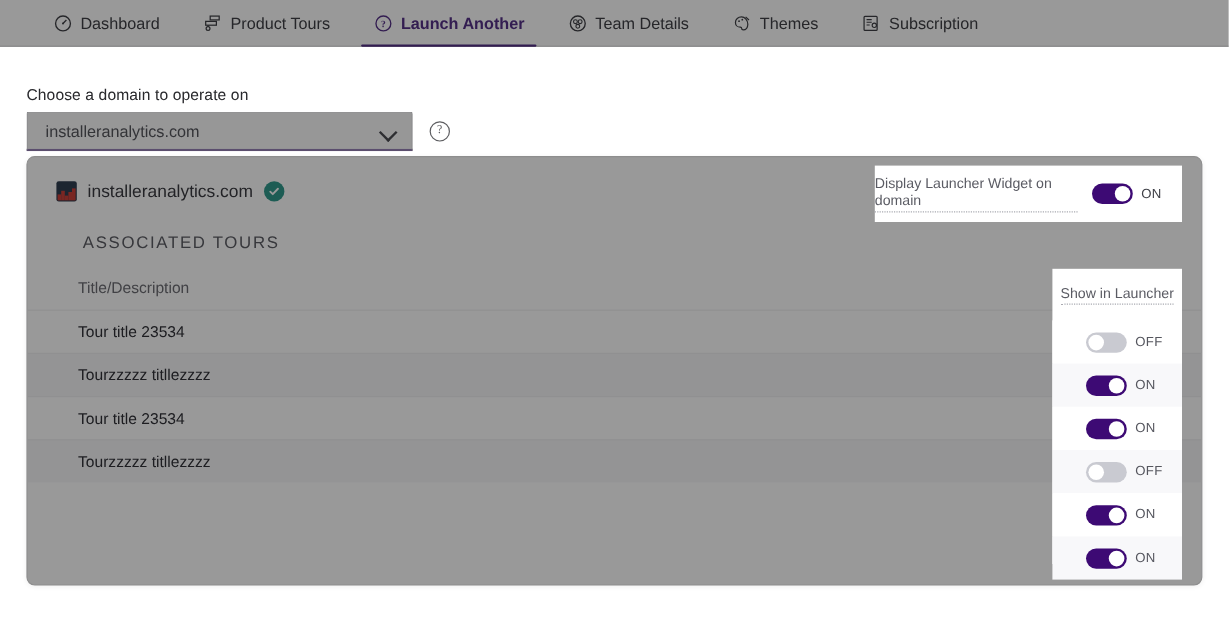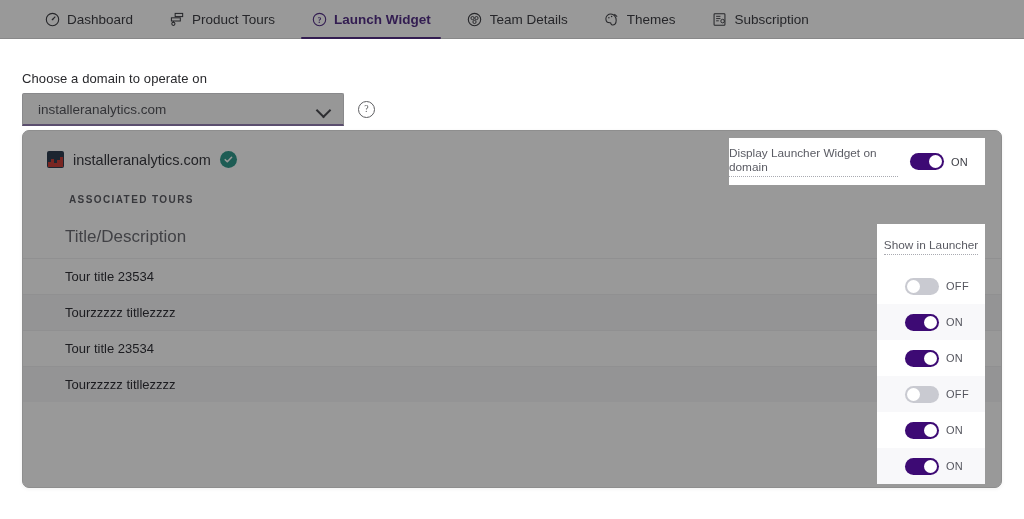--- a/index.html
+++ b/index.html
@@ -185,28 +185,28 @@
     border-radius: 50%;
     background: #19a08e;
     display: inline-flex;
     align-items: center;
     justify-content: center;
     flex: none;
   }
   .verified svg { display:block; }
 
   .section-title {
-    font-size: 10px;
+    font-size: 14px;
     letter-spacing: 1.4px;
     color: #5c5d66;
-    font-weight: 700;
+    font-weight: 400;
     padding: 26px 0 0 46px;
   }
   .col-header {
-    font-size: 17px;
+    font-size: 13px;
     color: #6c6d75;
     padding: 22px 0 0 42px;
   }
 
   
   .rows {
     margin-top: 11px;
   }
   .row {
     height: 36px;
@@ -346,21 +346,21 @@
           <span>Product Tours</span>
         </div>
 
         <div class="nav-tab active">
           <span class="nav-ico">
             <svg width="15" height="15" viewBox="0 0 16 16">
               <circle cx="8" cy="8" r="6.6" fill="none" stroke="#5b2d9c" stroke-width="1.2"></circle>
               <text x="8" y="11.4" font-size="8.5" text-anchor="middle" fill="#5b2d9c" font-family="serif">?</text>
             </svg>
           </span>
-          <span>Launch Widget</span>
+          <span>Launch Another</span>
         </div>
 
         <div class="nav-tab">
           <span class="nav-ico">
             <svg width="15" height="15" viewBox="0 0 16 16">
               <circle cx="8" cy="8" r="6.6" fill="none" stroke="#3f4047" stroke-width="1.2"></circle>
               <circle cx="5.9" cy="6.5" r="1.7" fill="none" stroke="#3f4047" stroke-width="1"></circle>
               <circle cx="10.1" cy="6.5" r="1.7" fill="none" stroke="#3f4047" stroke-width="1"></circle>
               <circle cx="8" cy="10.6" r="1.7" fill="none" stroke="#3f4047" stroke-width="1"></circle>
             </svg>

